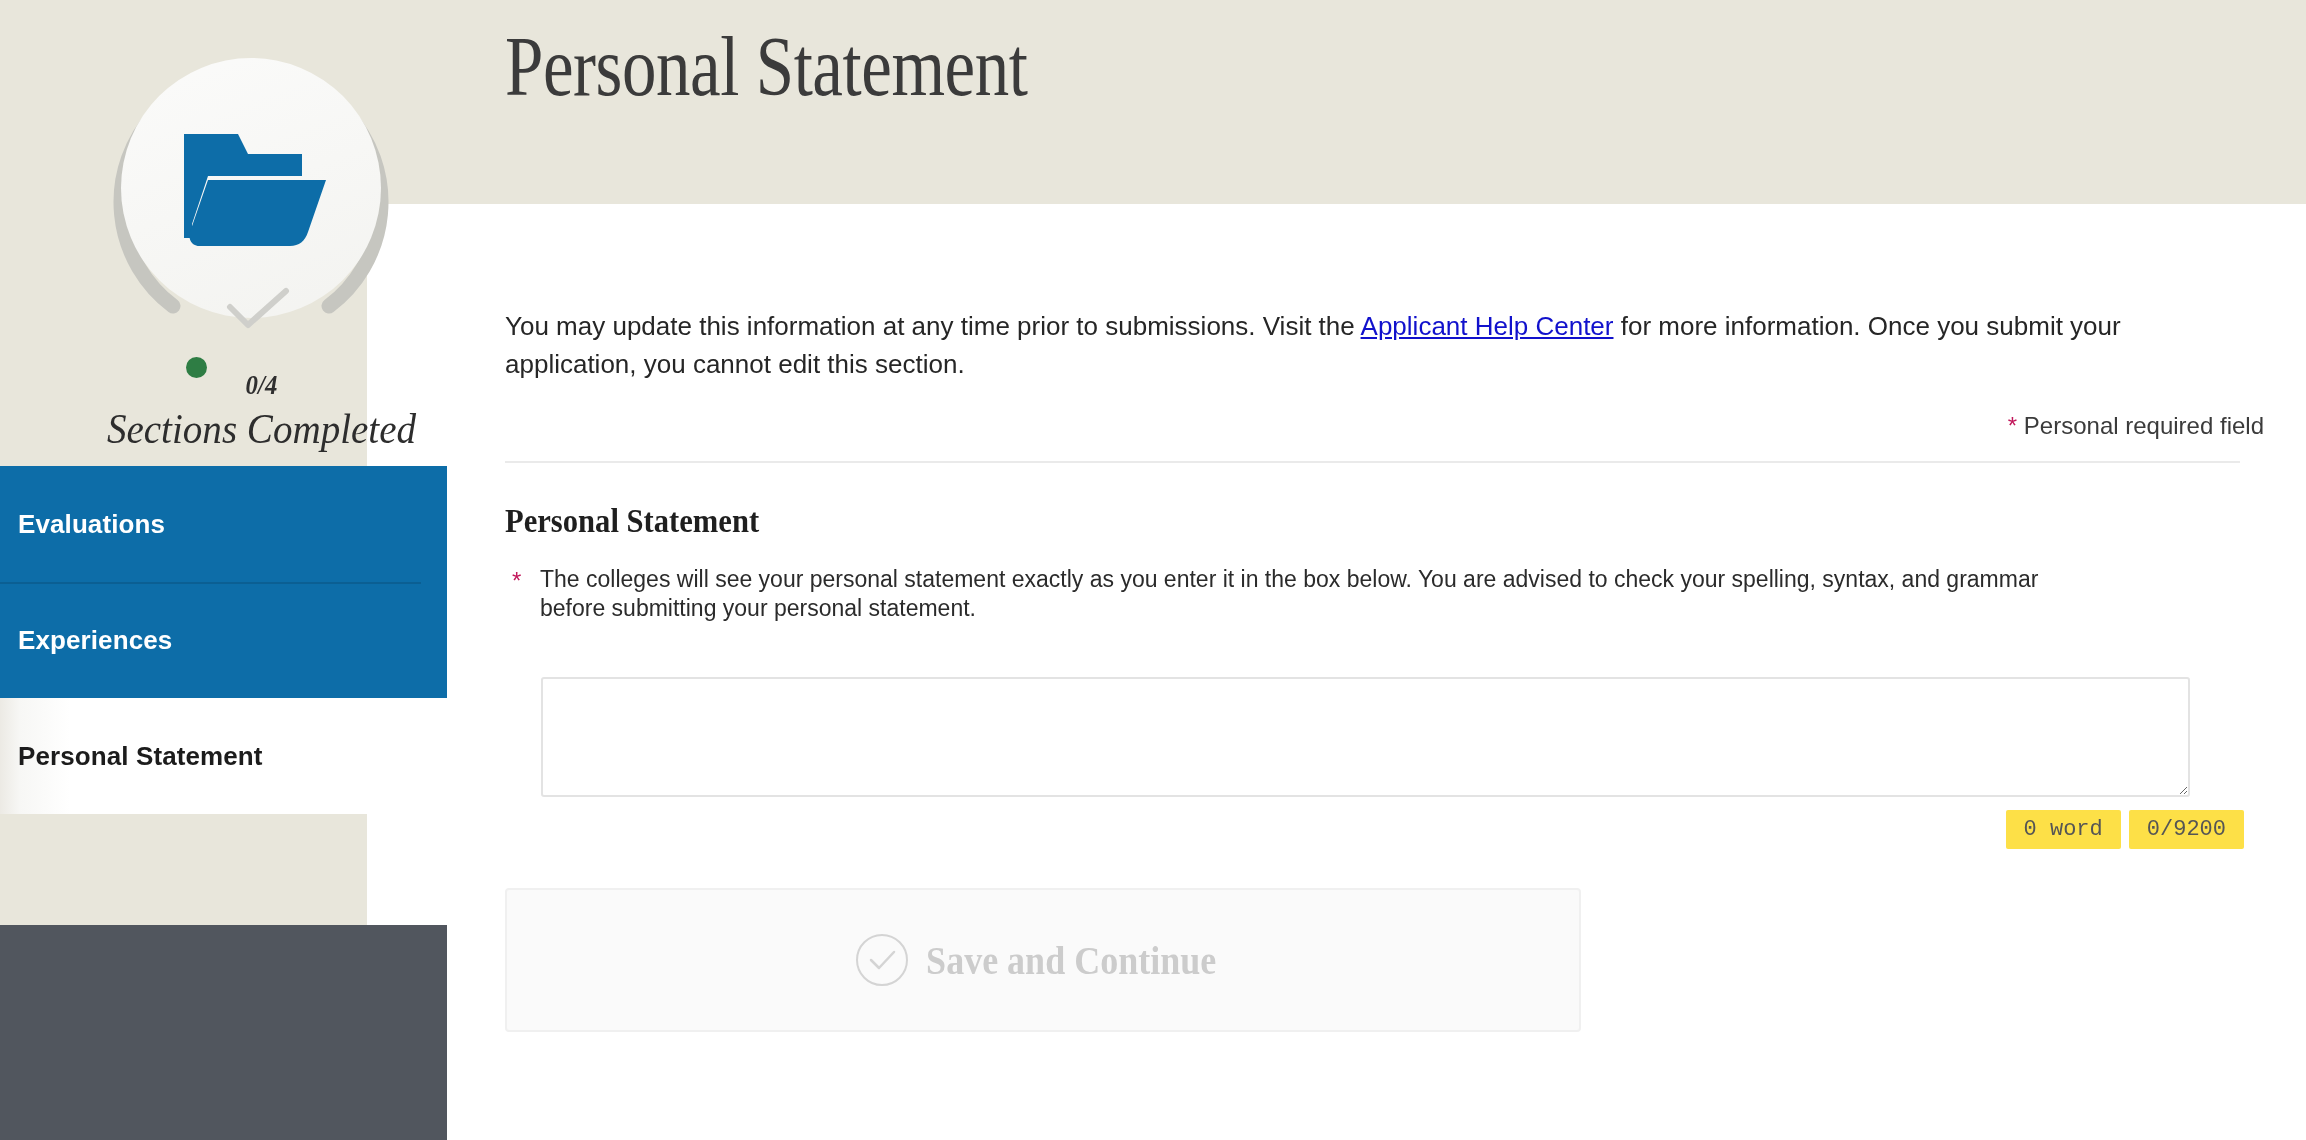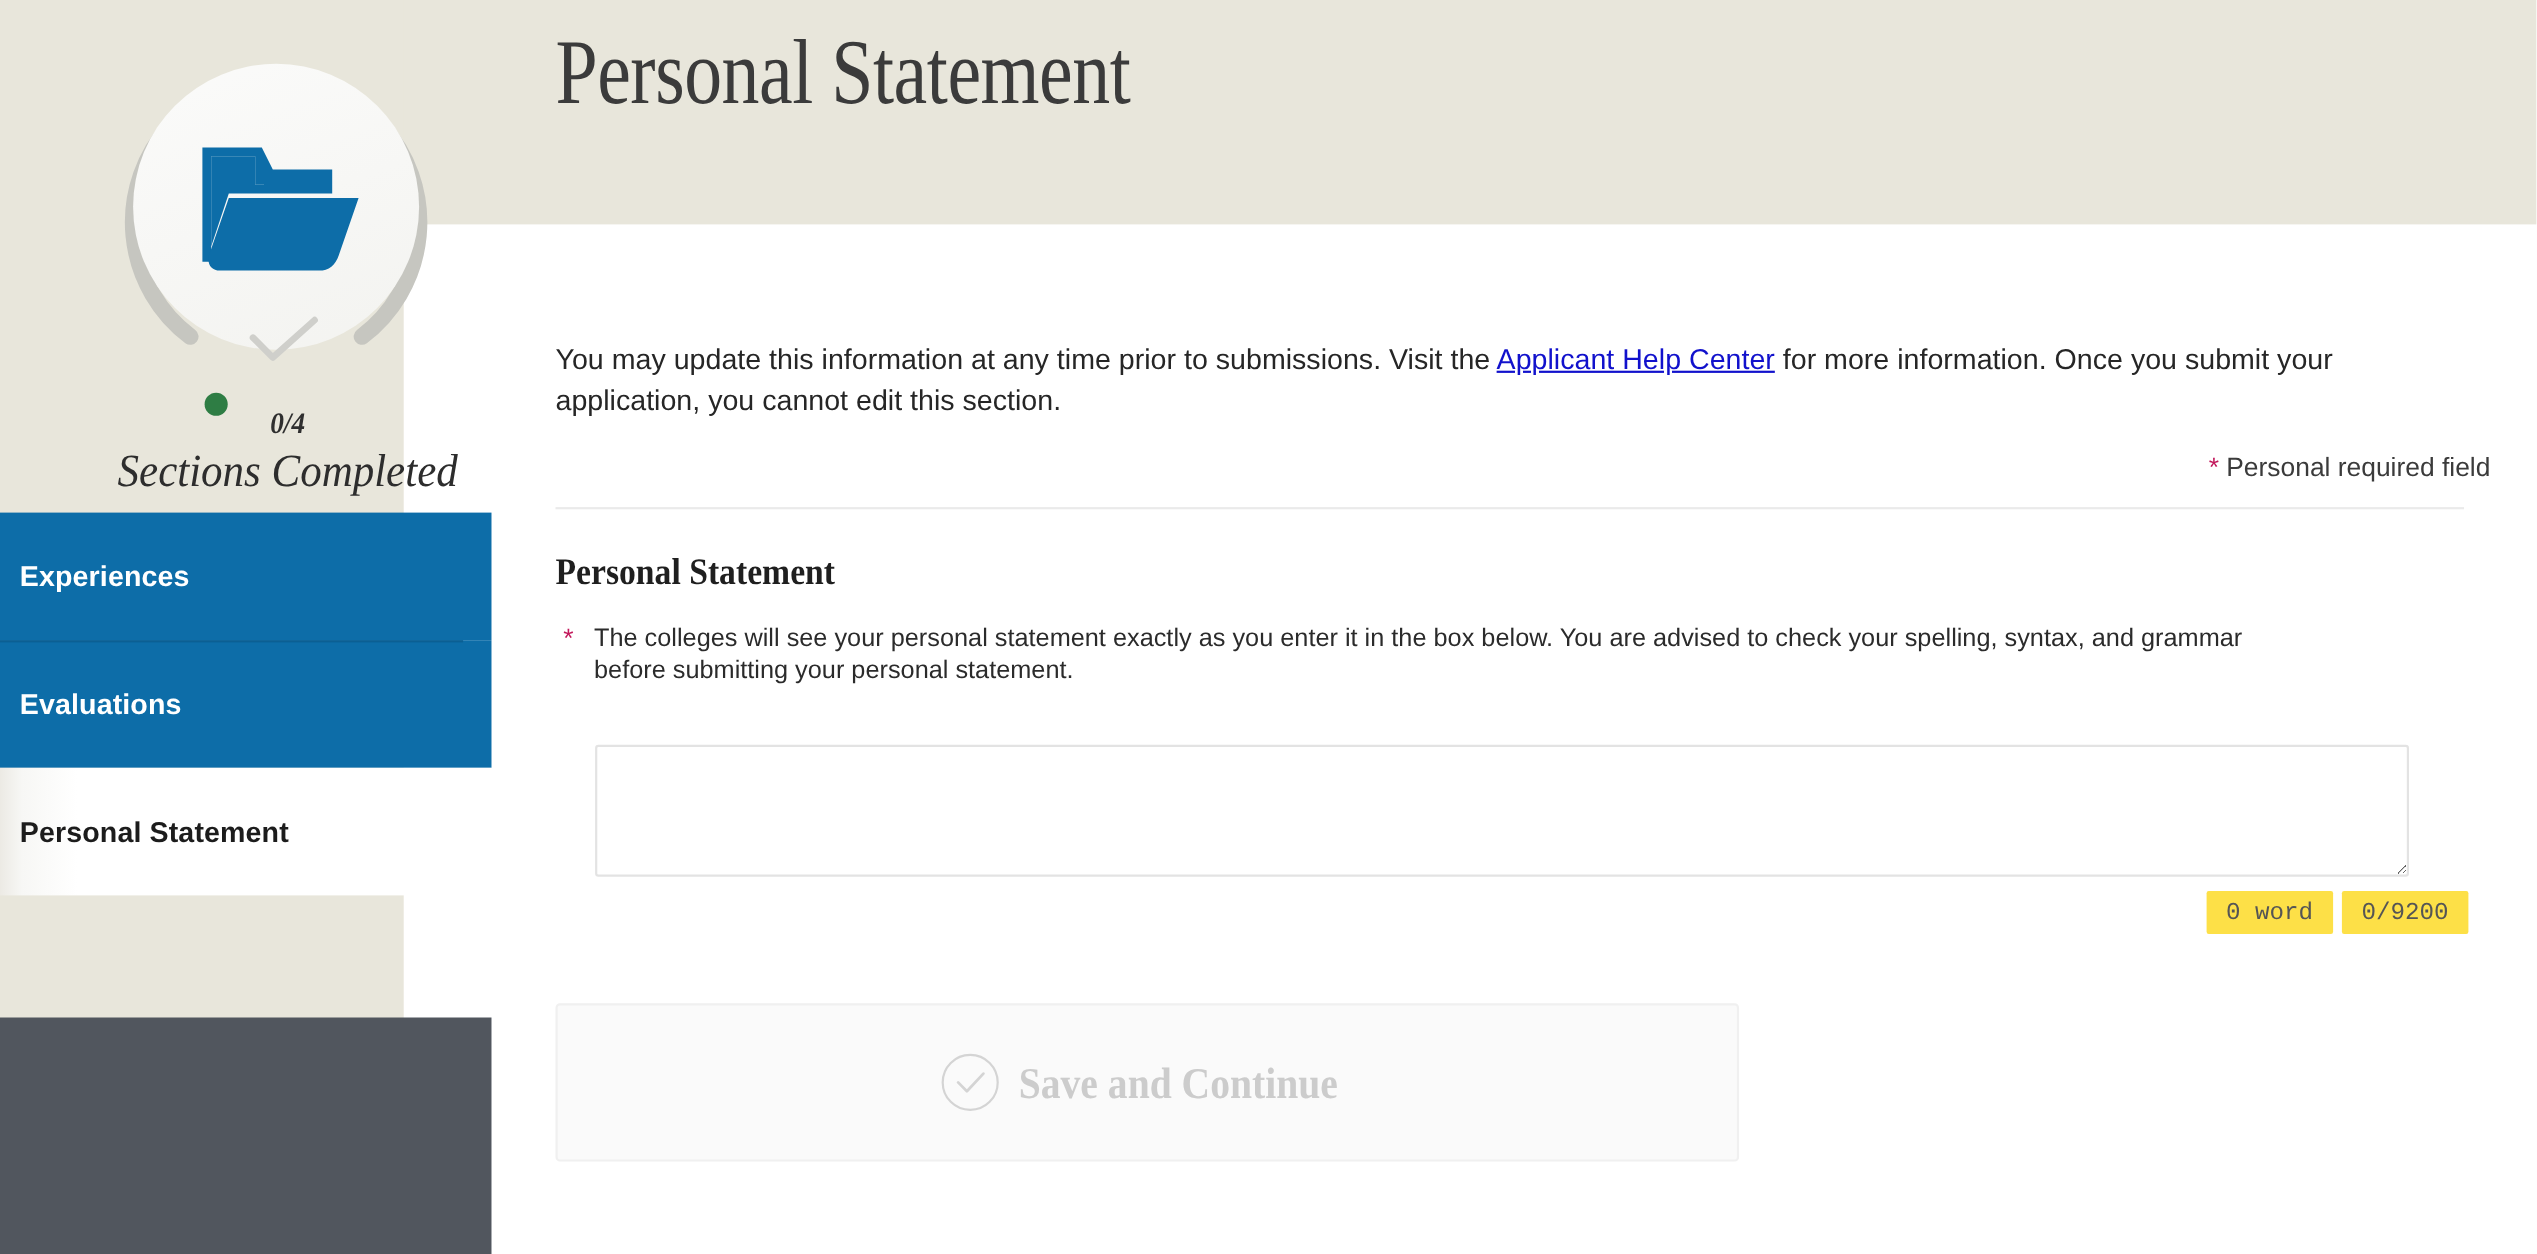--- a/index.html
+++ b/index.html
@@ -245,21 +245,21 @@
     background: #fde047;
     color: #555555;
     font-size: 22px;
     padding: 7px 18px;
     border-radius: 2px;
     white-space: nowrap;
     font-family: Liberation Mono, monospace;
   }
   .save-button-outer {
     position: absolute;
-    left: 58px; top: 660px;
+    left: 58px; top: 636px;
     width: 1076px;
     height: 144px;
     background: #fafafa;
     border: 2px solid #f0f0f0;
     border-radius: 4px;
     display: flex;
     align-items: center;
     justify-content: center;
   }
   .save-check {
@@ -303,24 +303,24 @@
         <path d="M6 22 L24 40 L62 6" fill="none" stroke="#cfcfcb" stroke-width="6" stroke-linecap="round" stroke-linejoin="round"></path>
       </svg>
 
       <div class="green-dot"></div>
       <div class="count-label">0/4</div>
       <div class="sections-label">Sections Completed</div>
     </div>
 
     <div class="nav-list">
       <div class="nav-item">
-        <span class="nav-label">Experiences</span>
+        <span class="nav-label">Evaluations</span>
       </div>
       <div class="nav-item">
-        <span class="nav-label">Evaluations</span>
+        <span class="nav-label">Experiences</span>
       </div>
       <div class="nav-item active">
         <span class="nav-label">Personal Statement</span>
       </div>
     </div>
 
     <div class="sidebar-footer"></div>
   </div>
 
   <div class="content">

